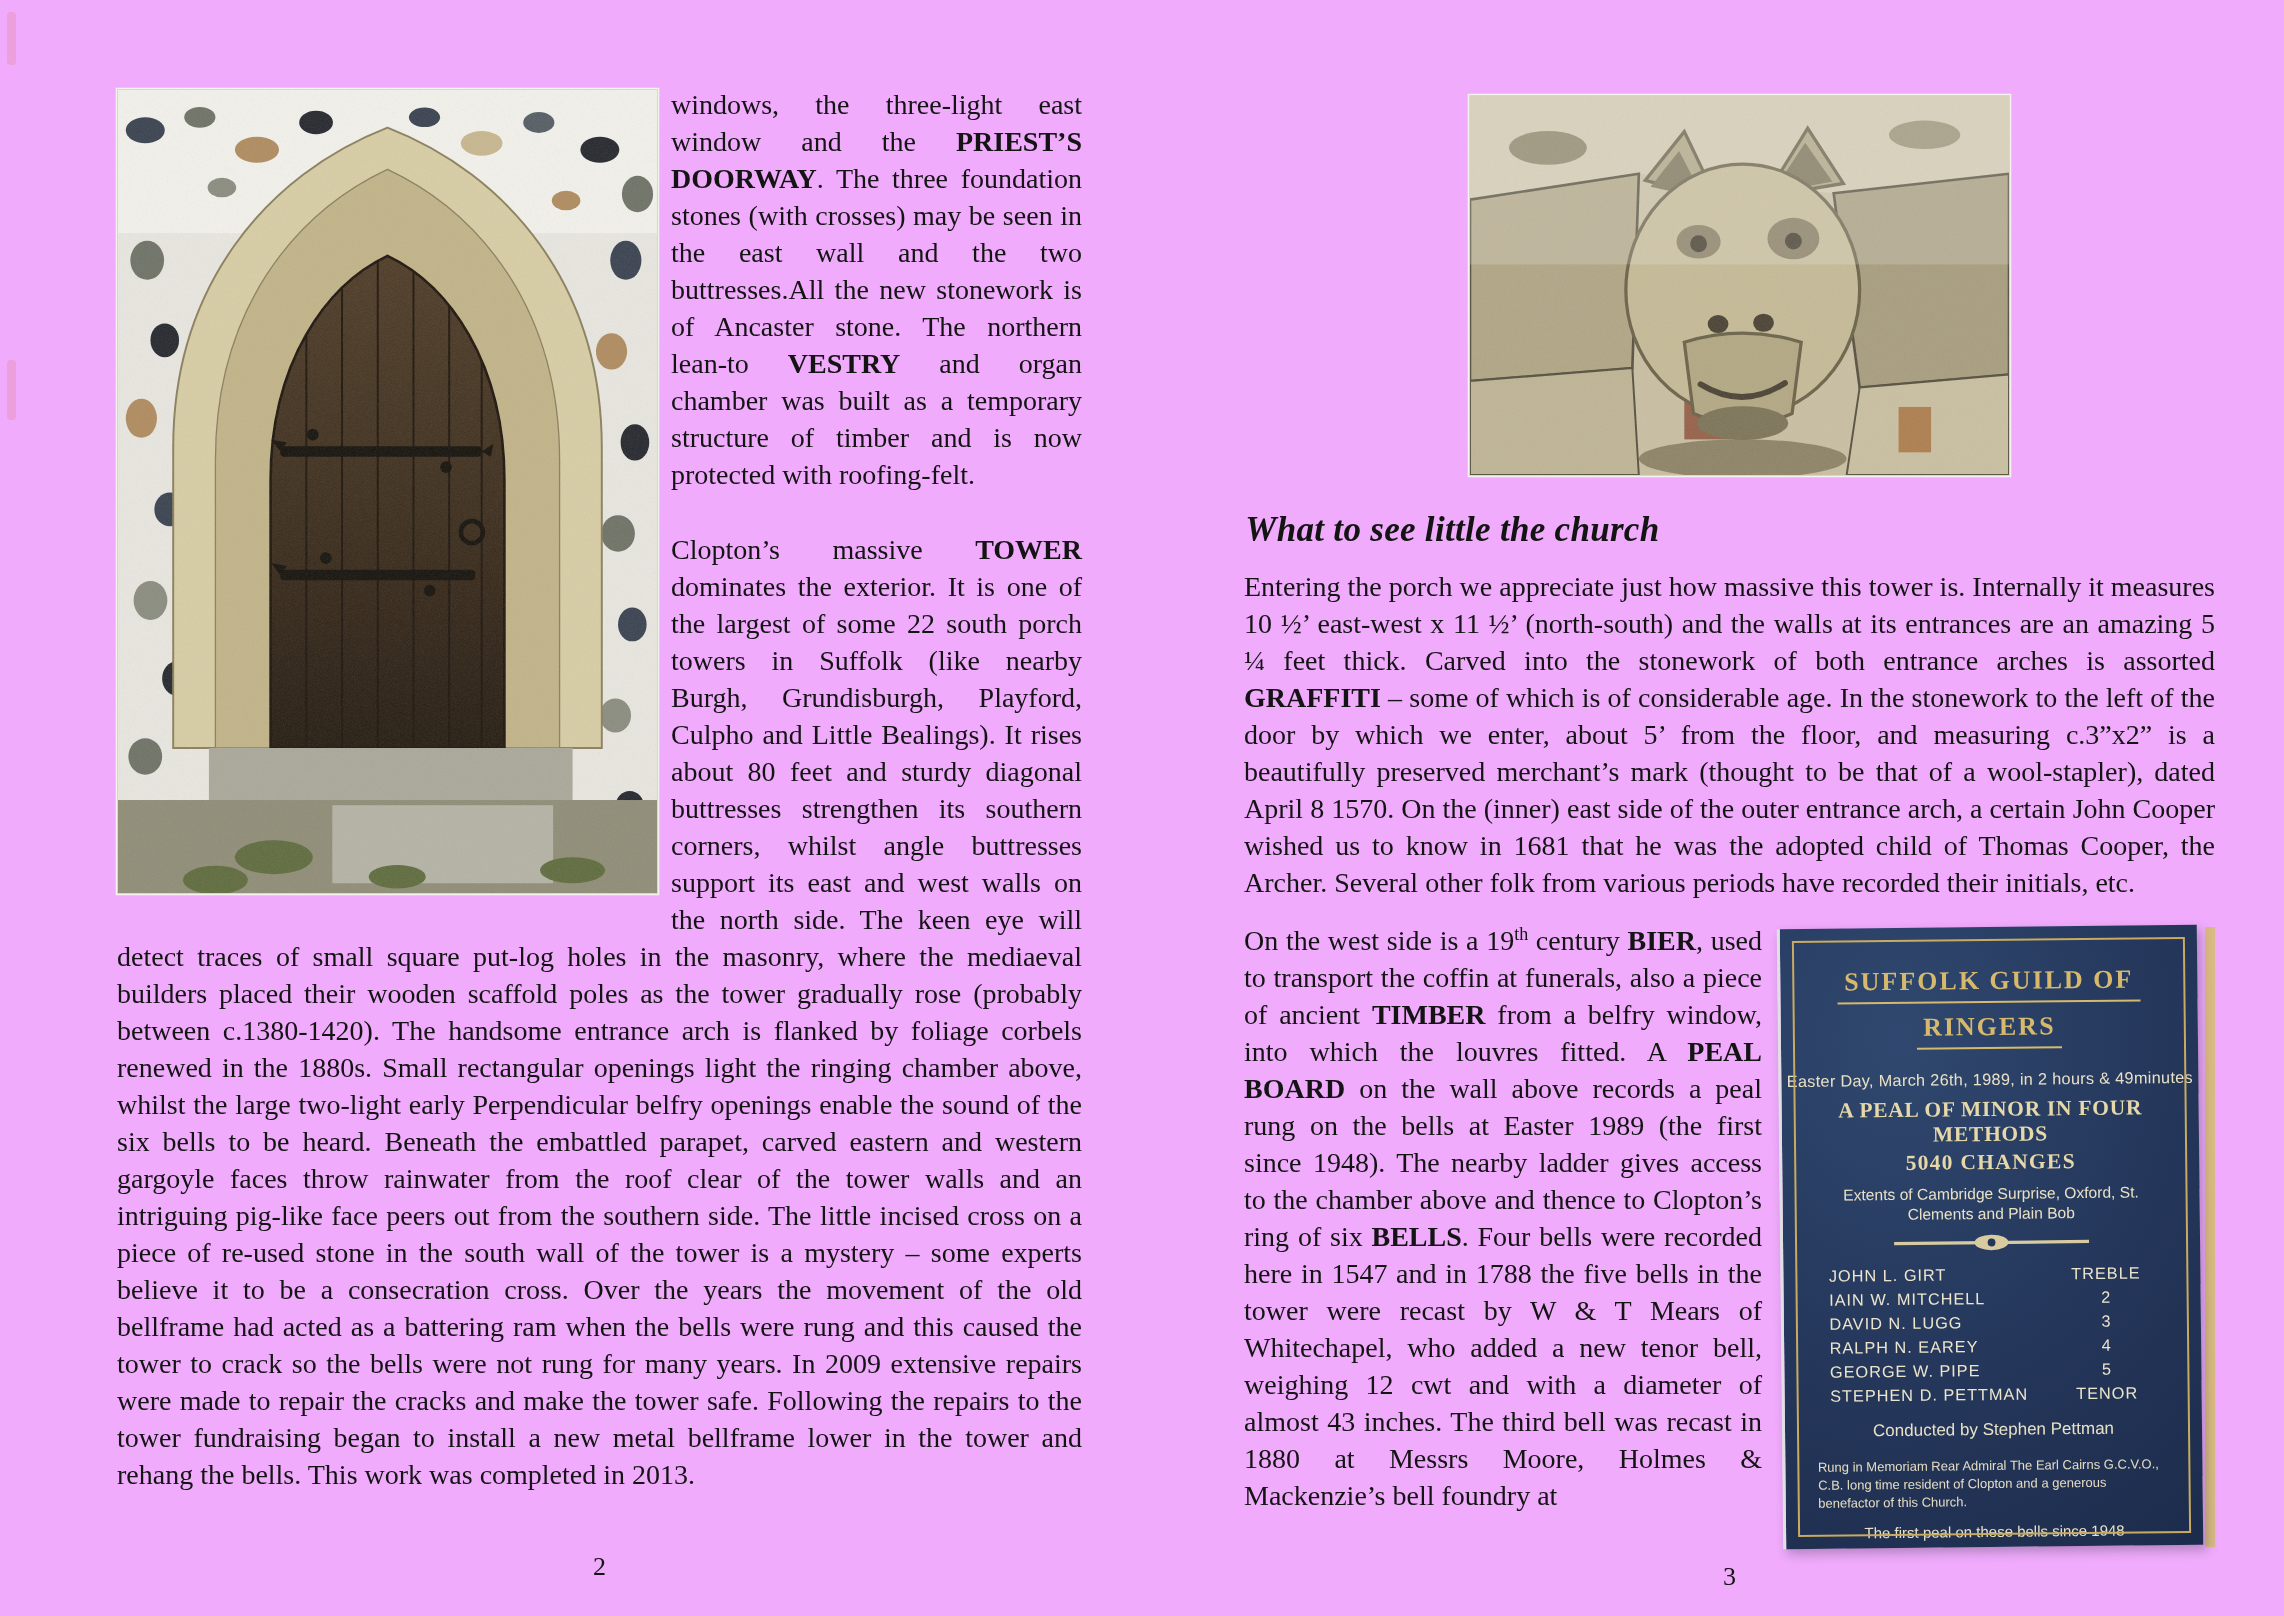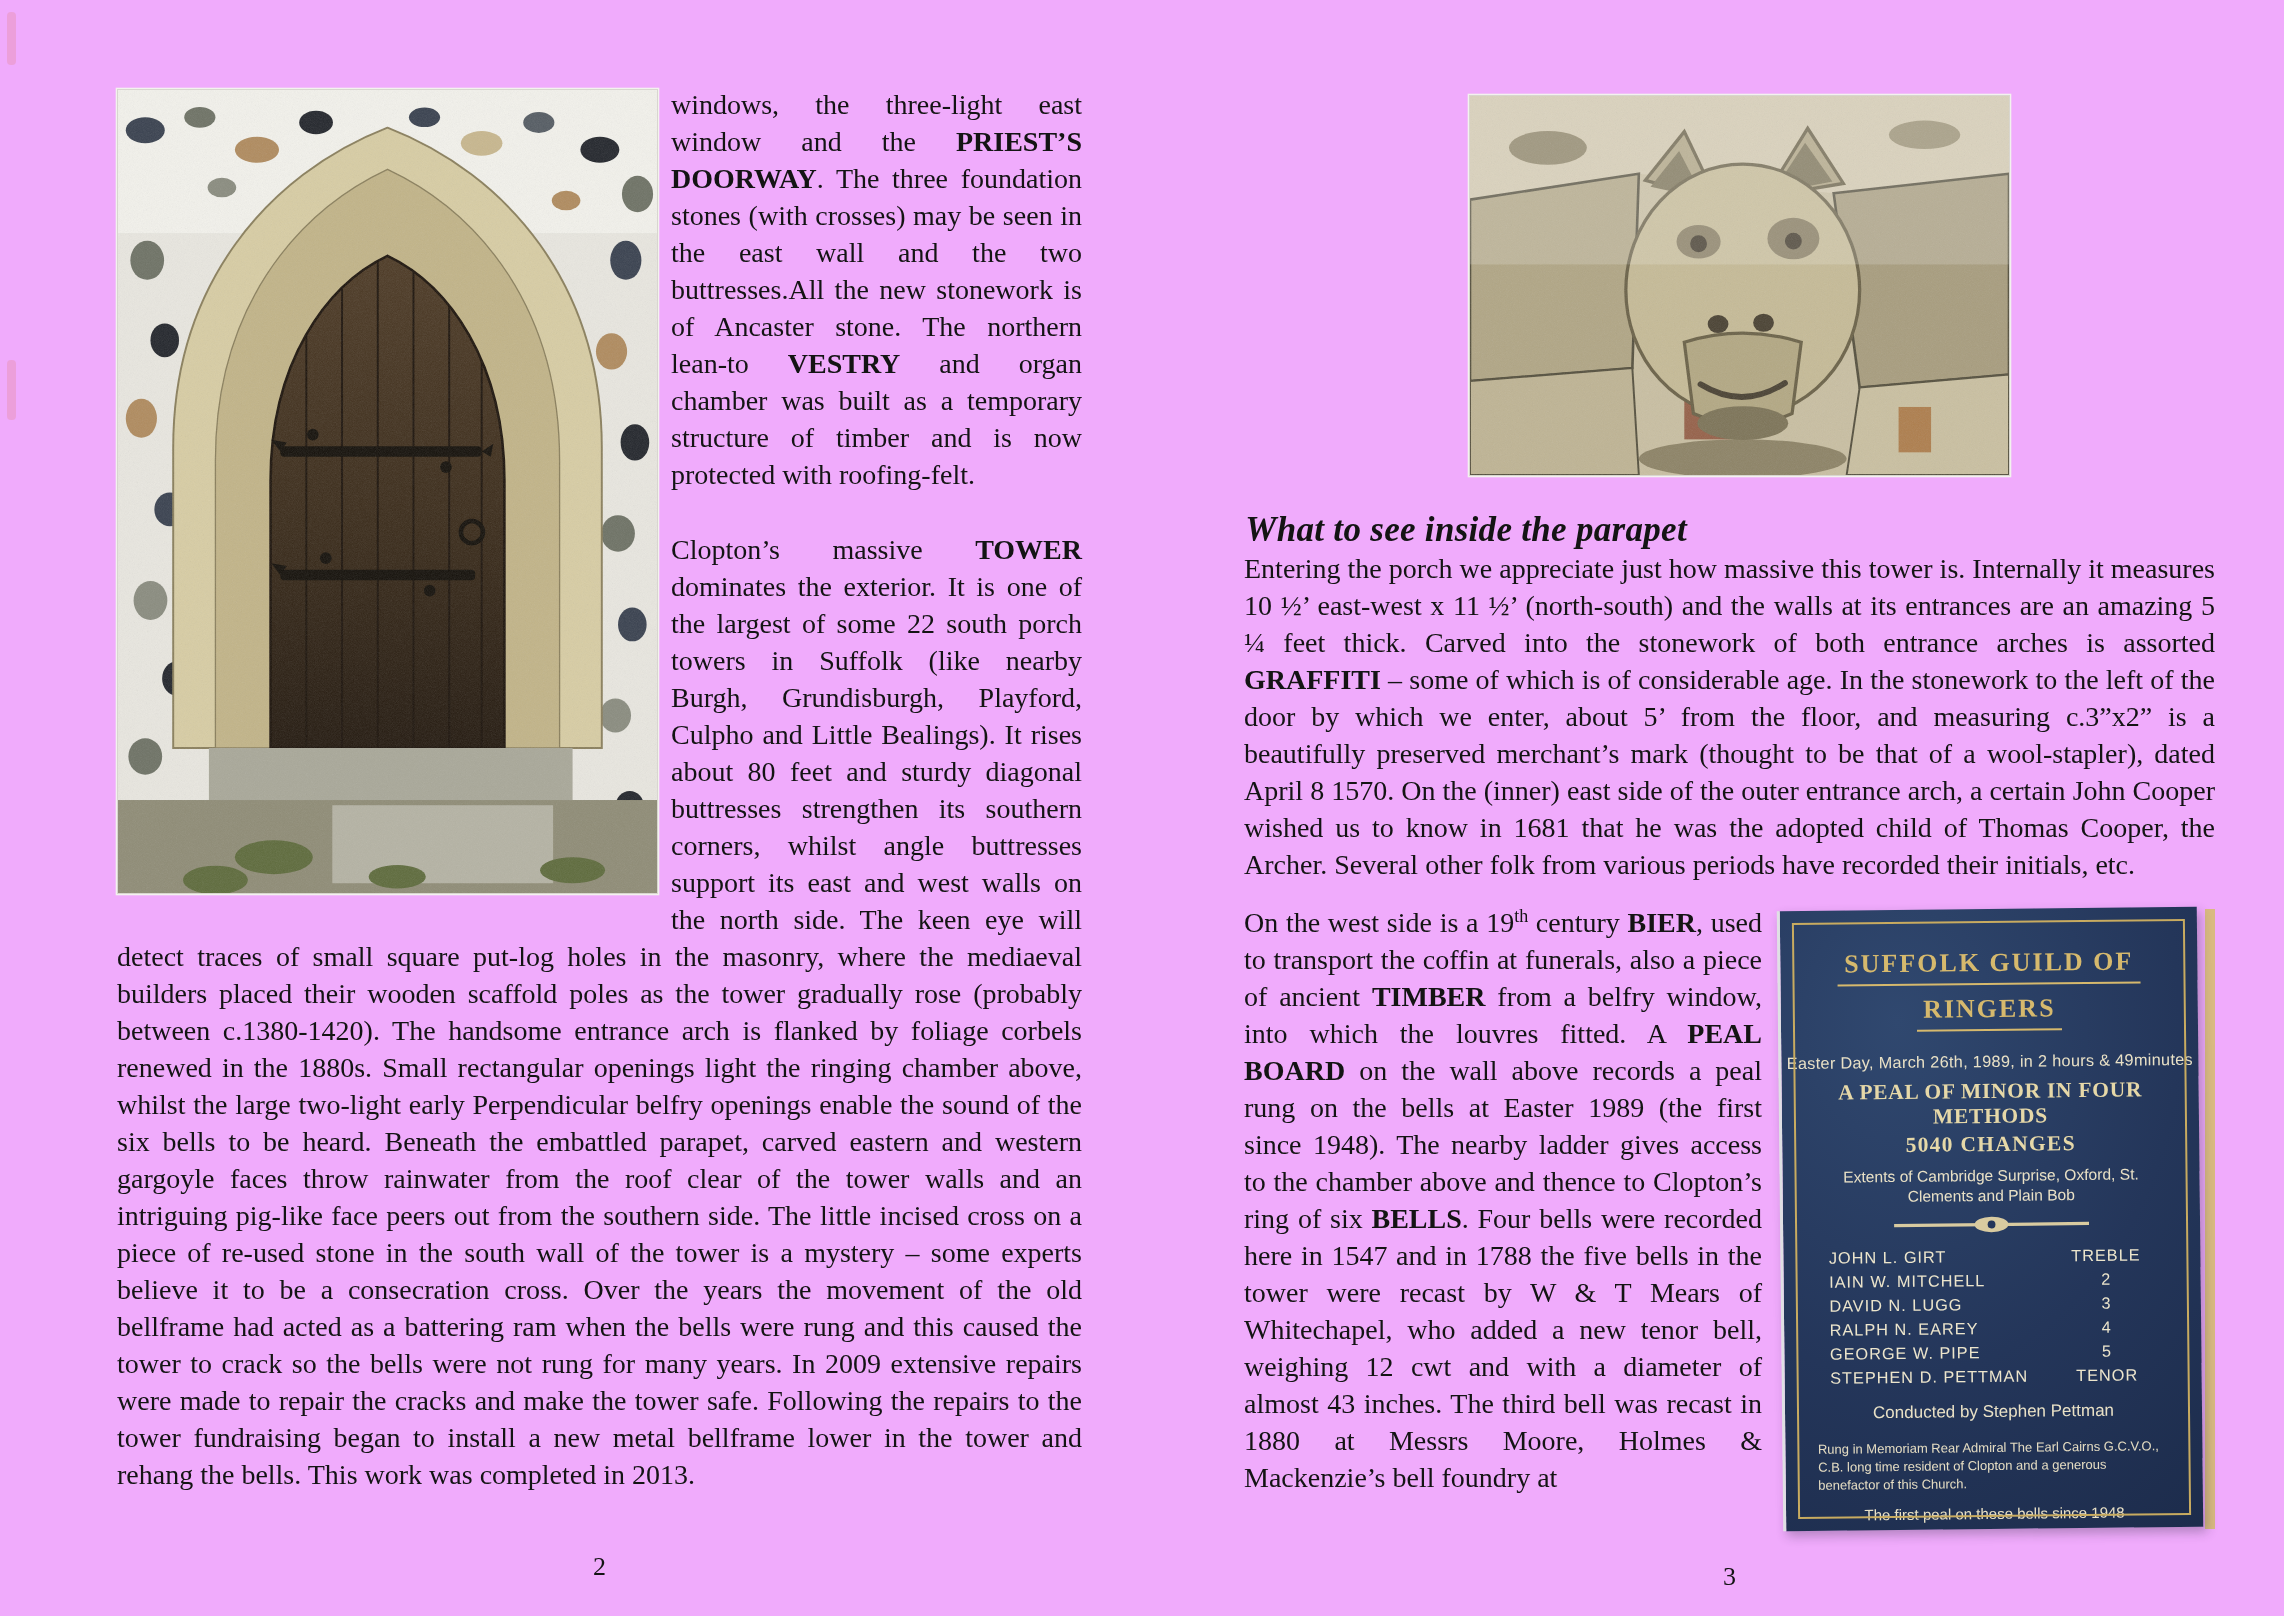--- a/index.html
+++ b/index.html
@@ -20,21 +20,21 @@
   .photo{box-sizing:border-box;border:0.7px solid #d8d6cf;box-shadow:0 0 0 1.3px #f3f2ee;}
   .door-wrap{float:left;width:541px;height:805px;margin:2.6px 13px 15.6px 0;}
   .door-wrap svg,.pig-wrap svg{display:block;width:100%;height:100%;}
   .pig-wrap{width:541px;height:381px;margin:3.9px 0 0 225px;}
 
   .pagenum{position:absolute;left:0;width:100%;text-align:center;font-size:26px;}
   .page-left .pagenum{top:1466px;}
   .page-right .pagenum{top:1471px;}
 
   .heading{font-size:35px;font-weight:bold;font-style:italic;margin:34px 0 0 1.3px;letter-spacing:0.3px;}
-  .p1r{}
+  .p1r{margin-top:18px;}
   .wrap2{margin-top:21px;}
   .wrap2::after{content:"";display:block;clear:both;}
   .para-b{margin-bottom:38px;}
 
   
   .board-wrap{float:right;margin:5.2px 0 7.8px 18px;padding-right:15px;
               background:linear-gradient(90deg,rgba(0,0,0,0) 0 calc(100% - 10.4px),#d9ba82 calc(100% - 10.4px) 100%);}
   .board{position:relative;width:420px;height:620px;box-sizing:border-box;
          background:radial-gradient(130% 110% at 28% 18%, #30486f 0%, #24365a 52%, #1b2a49 100%);
          transform:rotate(-.6deg);border-left:3.3px solid #dfe0e4;
@@ -201,21 +201,21 @@
           <ellipse cx="382" cy="352" rx="16" ry="14" fill="#4a4233"></ellipse>
           <ellipse cx="452" cy="350" rx="16" ry="14" fill="#4a4233"></ellipse>
           <path d="M355,445 q65,40 130,-2" fill="none" stroke="#4a4233" stroke-width="9" stroke-linecap="round"></path>
           <ellipse cx="420" cy="505" rx="70" ry="26" fill="#7d7458"></ellipse>
         </g>
         <rect width="830" height="260" fill="#ffffff" opacity=".18"></rect>
         <rect width="830" height="585" filter="url(#grain2)" opacity=".35"></rect>
       </svg>
     </div>
 
-    <h2 class="heading">What to see inside the parapet</h2>
+    <h2 class="heading">What to see little the church</h2>
 
     <p class="body p1r"><span>Entering the porch we appreciate just how massive this tower is. Internally it measures 10 ½’ east-west x 11 ½’ (north-south) and the walls at its entrances are an amazing 5 ¼ feet thick. Carved into the stonework of both entrance arches is assorted </span><b>GRAFFITI</b><span> – some of which is of considerable age. In the stonework to the left of the door by which we enter, about 5’ from the floor, and measuring c.3”x2” is a beautifully preserved merchant’s mark (thought to be that of a wool-stapler), dated April 8 1570. On the (inner) east side of the outer entrance arch, a certain John Cooper wished us to know in 1681 that he was the adopted child of Thomas Cooper, the Archer. Several other folk from various periods have recorded their initials, etc.</span></p>
 
     <div class="wrap2">
       <div class="board-wrap">
         <div class="board">
           <div class="b-title b-t1"><span class="u">SUFFOLK GUILD OF</span></div>
           <div class="b-title b-t2"><span class="u">RINGERS</span></div>
           <div class="b-date">Easter Day, March 26th, 1989, in 2 hours &amp; 49minutes</div>
           <div class="b-peal">A PEAL OF MINOR IN FOUR METHODS</div>

